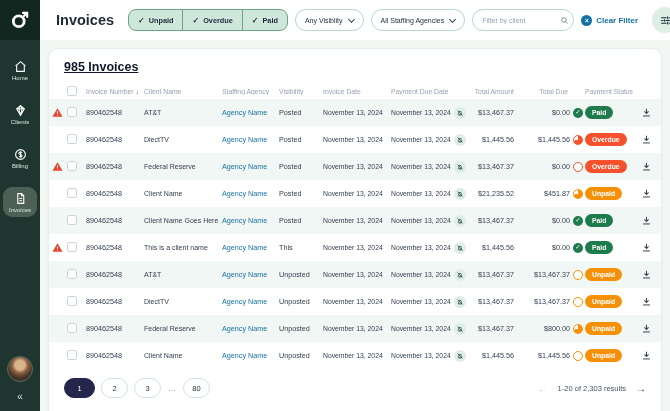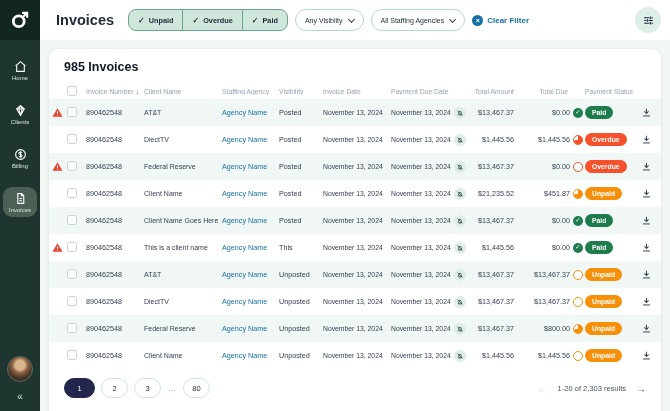--- a/index.html
+++ b/index.html
@@ -36,21 +36,21 @@
   .search-pill svg { width:9px; height:9px; flex:none; }
   .clear-filters { display:flex; align-items:center; gap:4px; color:#1570a6; font-size:8px; font-weight:bold; cursor:pointer; white-space:nowrap; }
   .clear-x { width:11px; height:11px; border-radius:50%; background:#1570a6; color:#fff; font-size:7px; display:grid; place-items:center; line-height:1; }
   .spacer { flex:1; }
   .filter-btn { position:relative; width:26px; height:26px; border-radius:50%; background:#ddeee6; display:grid; place-items:center; cursor:pointer; flex:none; }
   .filter-btn svg { width:13px; height:13px; }
 
   
   .content { flex:1; background:#f2f7f4; padding:8px 8px 0; min-height:0; }
   .card { background:#fff; border:1px solid #e7efeb; border-bottom:none; border-radius:10px 10px 0 0; height:100%; display:flex; flex-direction:column; padding-top:10px; box-shadow:0 1px 3px rgba(20,40,35,.04); }
-  .card-title { font-size:12.5px; font-weight:bold; color:#101828; margin:1px 4px 9px 15px; }
+  .card-title { font-size:12.5px; font-weight:bold; color:#101828; margin:1px 4px 9px 15px;text-decoration:underline; }
 
   .grid-cols { display:grid; grid-template-columns:15px 19px 58px 78px 57px 44px 68px 76px 52px 66px 50px 22px; align-items:center; padding:0 3px; }
   .thead { height:16px; color:#98a2b3; font-size:6.8px; }
   .thead .th { overflow:hidden; white-space:nowrap; }
   .th-right { text-align:right; padding-right:5px; }
   .th-due-right { text-align:right; padding-right:17px; }
   .sort-arrow { font-size:7px; color:#667085; margin-left:2px; }
   .tbody { display:flex; flex-direction:column;justify-content:center; }
   .trow { height:27px; font-size:7.2px; color:#344054; }
   .trow.alt { background:#f1f7f4; }
@@ -164,20 +164,27 @@
       <div class="pill">
         <span>Any Visiblity</span>
         <span class="chev"></span>
       </div>
 
       <div class="pill">
         <span>All Staffing Agencies</span>
         <span class="chev"></span>
       </div>
 
+      <div class="pill search-pill">
+        <input type="text" placeholder="Filter by client" style="">
+        <svg viewBox="0 0 24 24" fill="none" stroke="#667085" stroke-width="2.2">
+            <circle cx="10.5" cy="10.5" r="6"></circle>
+            <path d="M15 15l5 5"></path>
+          </svg>
+      </div>
 
       <div class="clear-filters">
         <span class="clear-x">×</span>
         <span>Clear Filter</span>
       </div>
 
       <div class="spacer"></div>
 
       <div class="filter-btn">
         <svg viewBox="0 0 24 24" fill="none" stroke="#1d2939" stroke-width="2">

